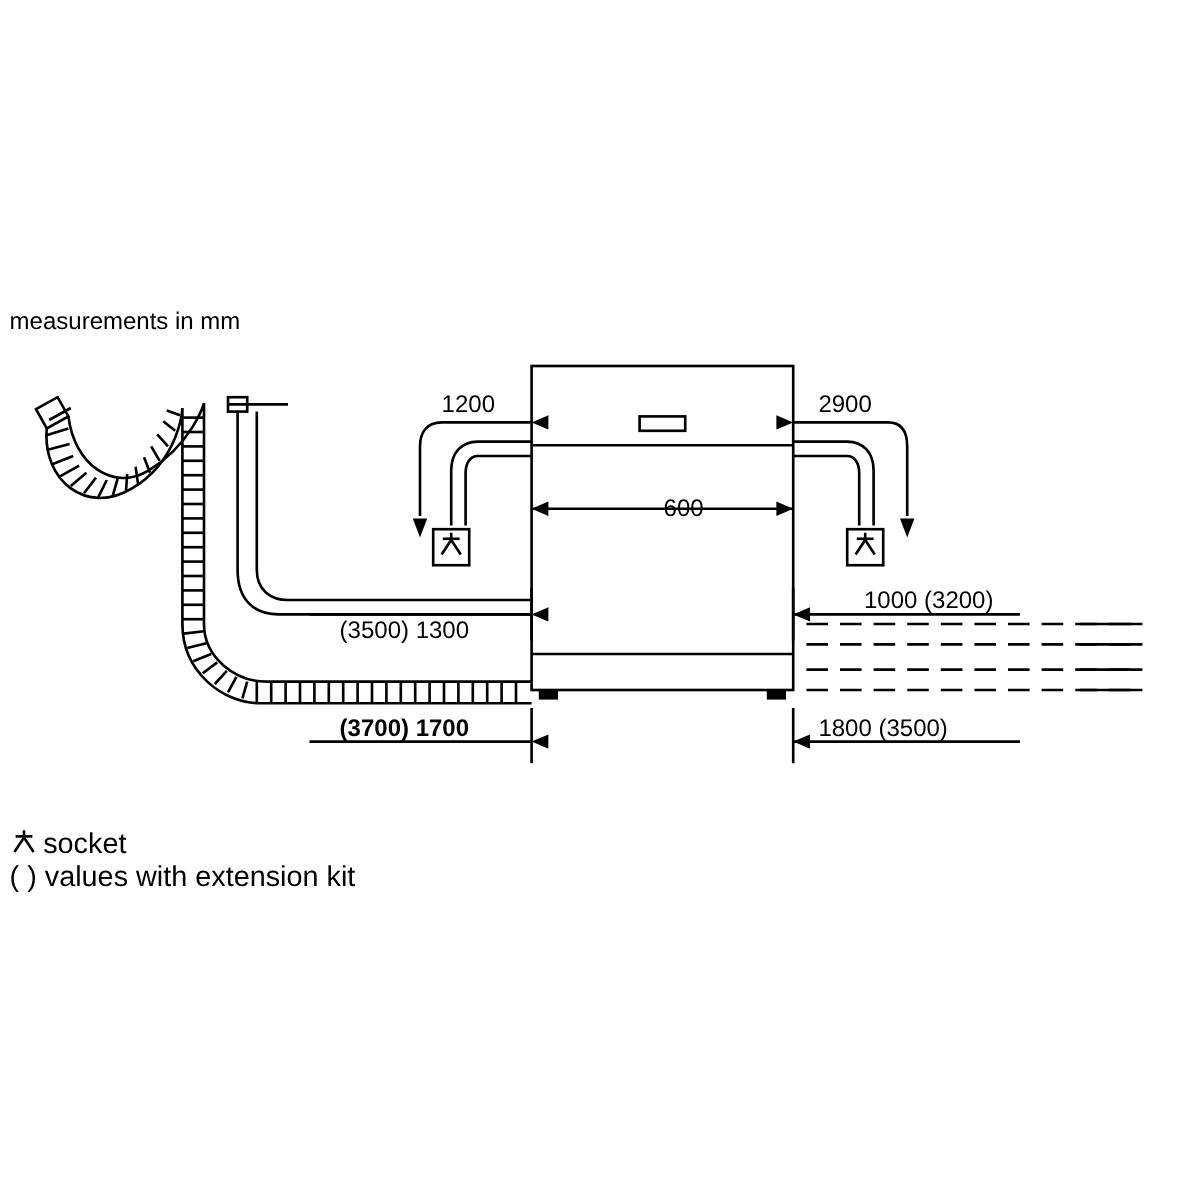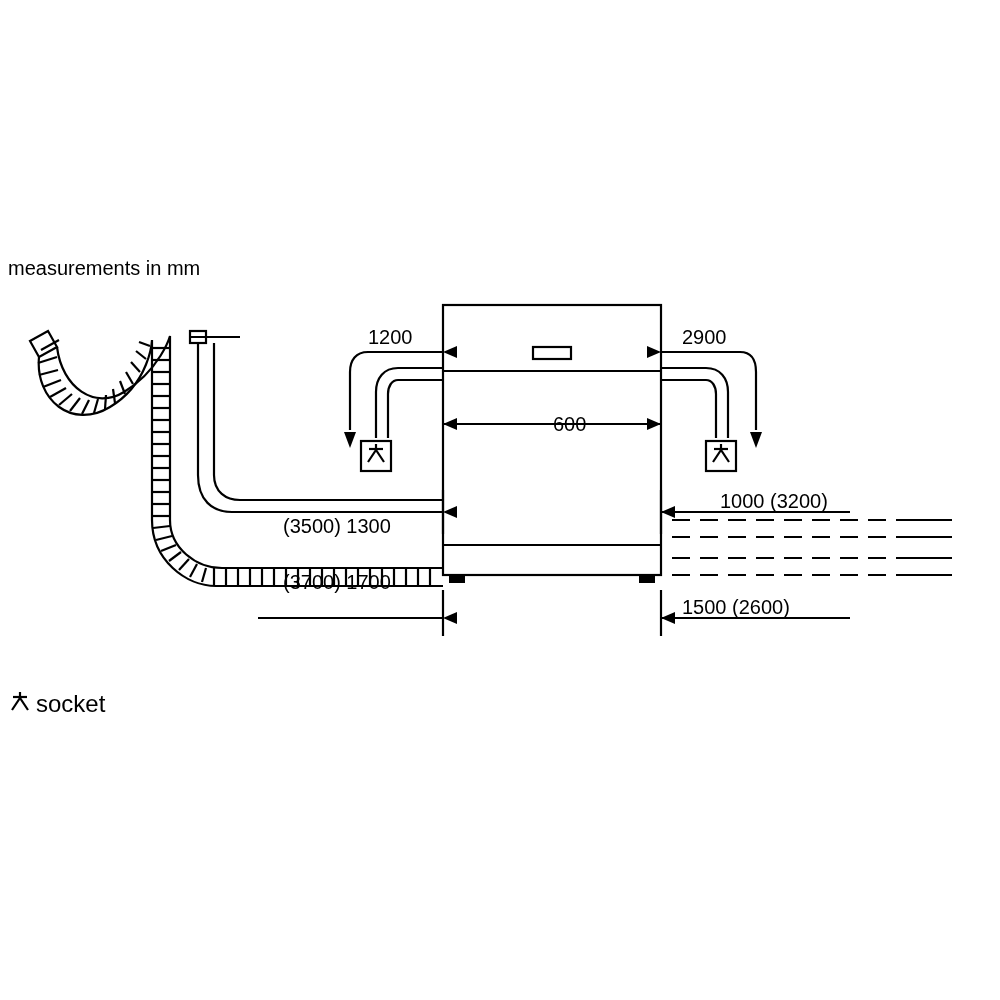--- a/index.html
+++ b/index.html
@@ -241,20 +241,21 @@
   <div class="label dim-label" style="left:368px; top:327px;">1200</div>
 
   <div class="label dim-label" style="left:682px; top:327px;">2900</div>
 
   <div class="label dim-label" style="left:553px; top:414px;">600</div>
 
   <div class="label dim-label" style="left:283px; top:491px;margin-top:25px;">(3500) 1300</div>
 
   <div class="label dim-label" style="left:720px; top:491px;">1000 (3200)</div>
 
-  <div class="label dim-label" style="left:283px; top:572px;">(3700) 1700</div>
-
-  <div class="label dim-label" style="left:682px; top:597px;">1500 (2600)</div>
+  <div class="label dim-label" style="left:283px; top:597px;font-weight:bold;">(3700) 1700</div>
+
+  <div class="label dim-label" style="left:682px; top:597px;">1800 (3500)</div>
 
   <div class="label legend-label" style="left:36px; top:692px;">socket</div>
 
+  <div class="label legend-label" style="left:8px; top:719px;">( ) values with extension kit</div>
 
 </div>
 
 </body></html>

